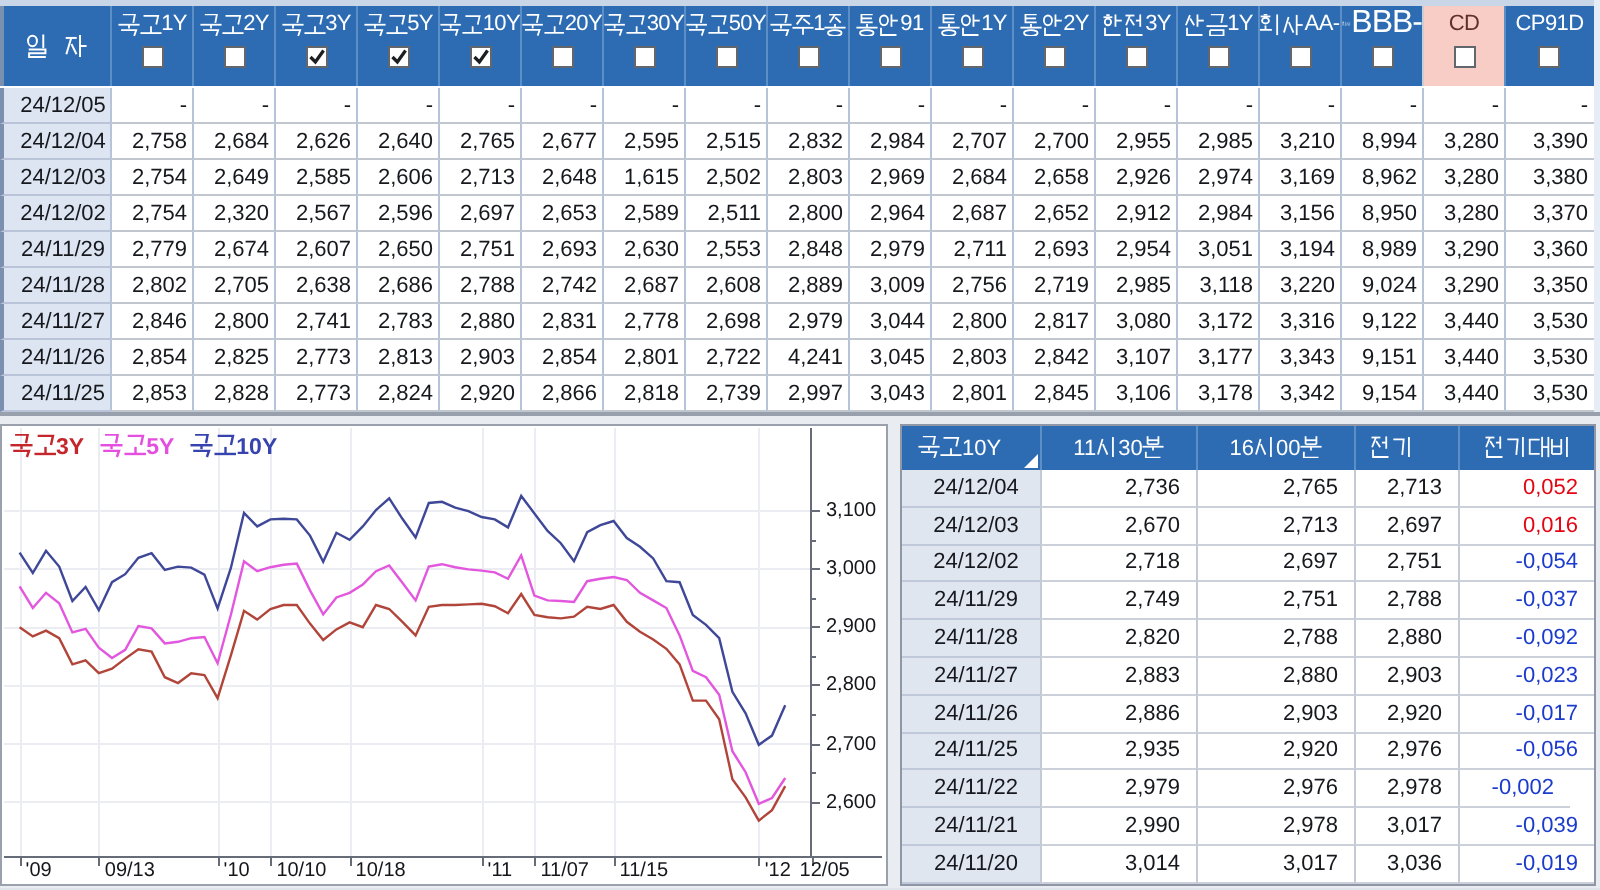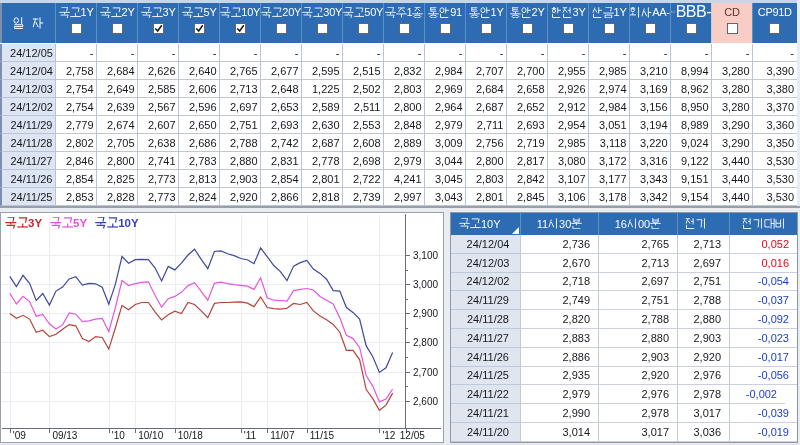--- a/index.html
+++ b/index.html
@@ -401,37 +401,37 @@
           <div class="tt-datacell tt-cell" style="width: 44.5px;">3,390</div>
         </div>
         <div class="tt-row" style="top: 36px; display: flex;">
           <div class="tt-datecell tt-cell">24/12/03</div>
           <div class="tt-datacell tt-cell">2,754</div>
           <div class="tt-datacell tt-cell">2,649</div>
           <div class="tt-datacell tt-cell">2,585</div>
           <div class="tt-datacell tt-cell">2,606</div>
           <div class="tt-datacell tt-cell">2,713</div>
           <div class="tt-datacell tt-cell">2,648</div>
-          <div class="tt-datacell tt-cell">1,225</div>
+          <div class="tt-datacell tt-cell">1,615</div>
           <div class="tt-datacell tt-cell">2,502</div>
           <div class="tt-datacell tt-cell">2,803</div>
           <div class="tt-datacell tt-cell">2,969</div>
           <div class="tt-datacell tt-cell">2,684</div>
           <div class="tt-datacell tt-cell">2,658</div>
           <div class="tt-datacell tt-cell">2,926</div>
           <div class="tt-datacell tt-cell">2,974</div>
           <div class="tt-datacell tt-cell">3,169</div>
           <div class="tt-datacell tt-cell">8,962</div>
           <div class="tt-datacell tt-cell">3,280</div>
           <div class="tt-datacell tt-cell" style="width: 44.5px;">3,380</div>
         </div>
         <div class="tt-row" style="top: 54px; display: flex;">
           <div class="tt-datecell tt-cell">24/12/02</div>
           <div class="tt-datacell tt-cell">2,754</div>
-          <div class="tt-datacell tt-cell">2,639</div>
+          <div class="tt-datacell tt-cell">2,320</div>
           <div class="tt-datacell tt-cell">2,567</div>
           <div class="tt-datacell tt-cell">2,596</div>
           <div class="tt-datacell tt-cell">2,697</div>
           <div class="tt-datacell tt-cell">2,653</div>
           <div class="tt-datacell tt-cell">2,589</div>
           <div class="tt-datacell tt-cell">2,511</div>
           <div class="tt-datacell tt-cell">2,800</div>
           <div class="tt-datacell tt-cell">2,964</div>
           <div class="tt-datacell tt-cell">2,687</div>
           <div class="tt-datacell tt-cell">2,652</div>

